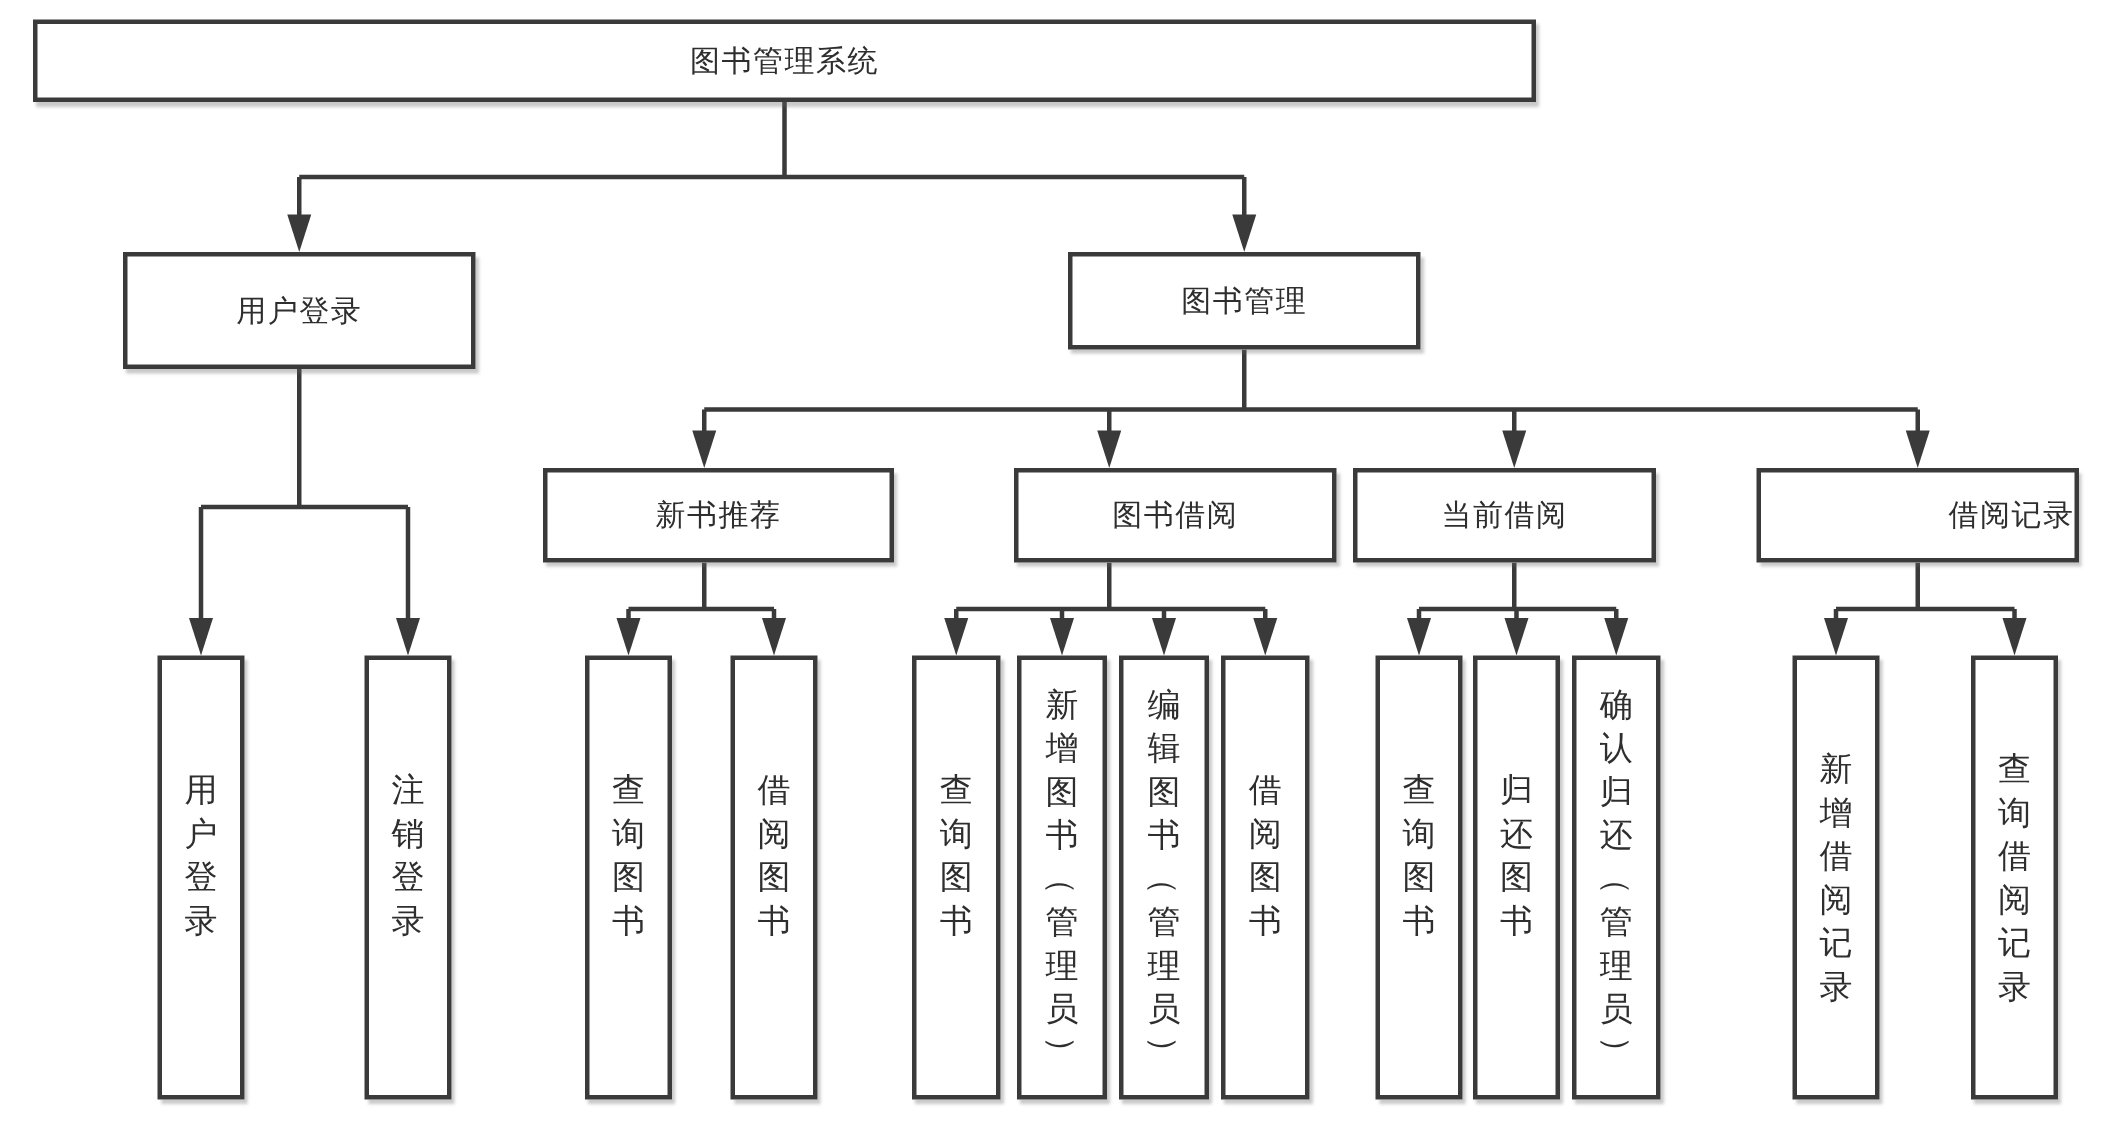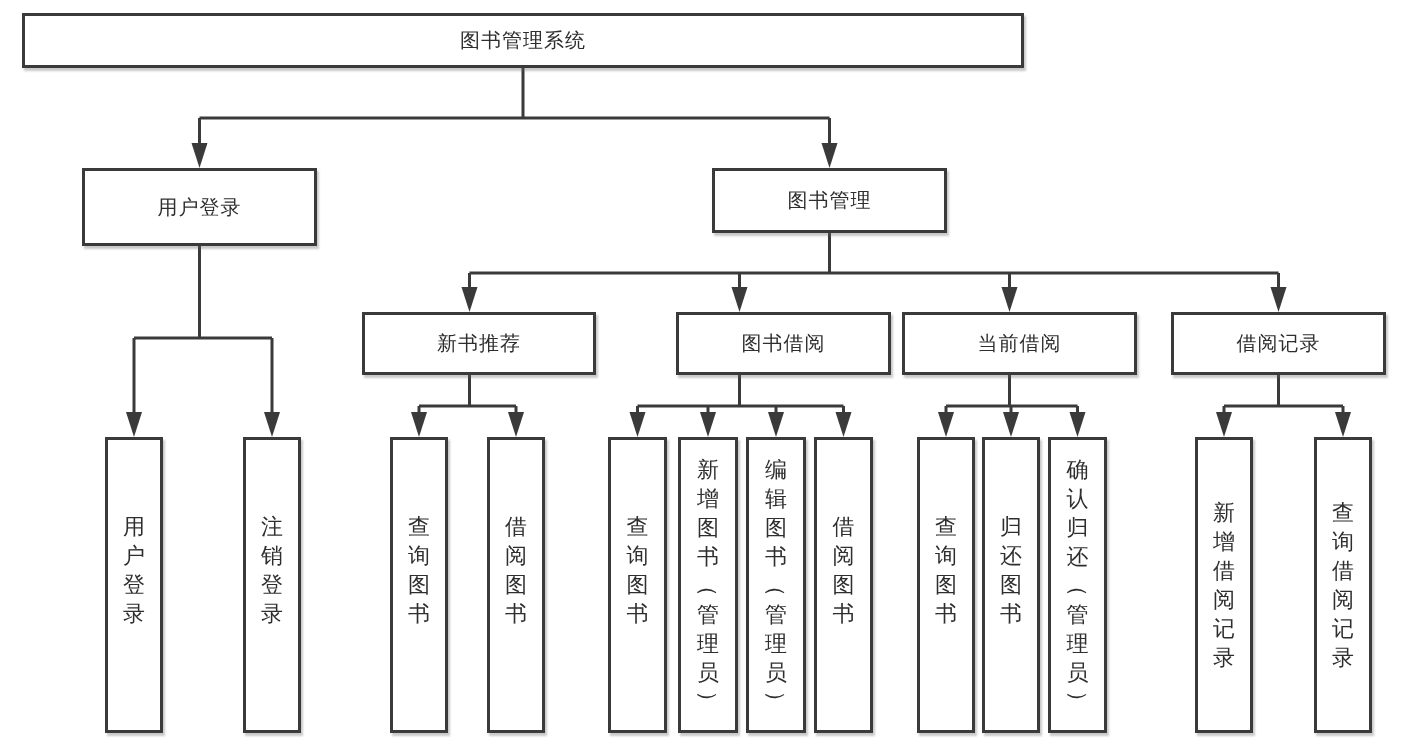--- a/index.html
+++ b/index.html
@@ -107,24 +107,24 @@
       </div>
       <div class="node h" style="left: 712px; top: 168px; width: 235px; height: 65px;">
         <span>图书管理</span>
       </div>
       <div class="node h" style="left: 362px; top: 312px; width: 234px; height: 63px;">
         <span>新书推荐</span>
       </div>
       <div class="node h" style="left: 632px; top: 312px; width: 215px; height: 63px; margin-left: 44px;">
         <span>图书借阅</span>
       </div>
-      <div class="node h" style="left: 902px; top: 312px; width: 235px; height: 63px;">
+      <div class="node h" style="left: 902px; top: 312px; width: 202px; height: 63px;">
         <span>当前借阅</span>
       </div>
-      <div class="node h" style="left: 1171px; top: 312px; width: 215px; height: 63px;">
+      <div class="node h" style="left: 1171px; top: 312px; width: 215px; height: 63px; justify-content: flex-end;">
         <span>借阅记录</span>
       </div>
       <div class="node v short" style="left: 105px; top: 437px; width: 58px; height: 296px;">
         <span class="ch">用</span>
         <span class="ch">户</span>
         <span class="ch">登</span>
         <span class="ch">录</span>
       </div>
       <div class="node v short" style="left: 243px; top: 437px; width: 58px; height: 296px;">
         <span class="ch">注</span>

